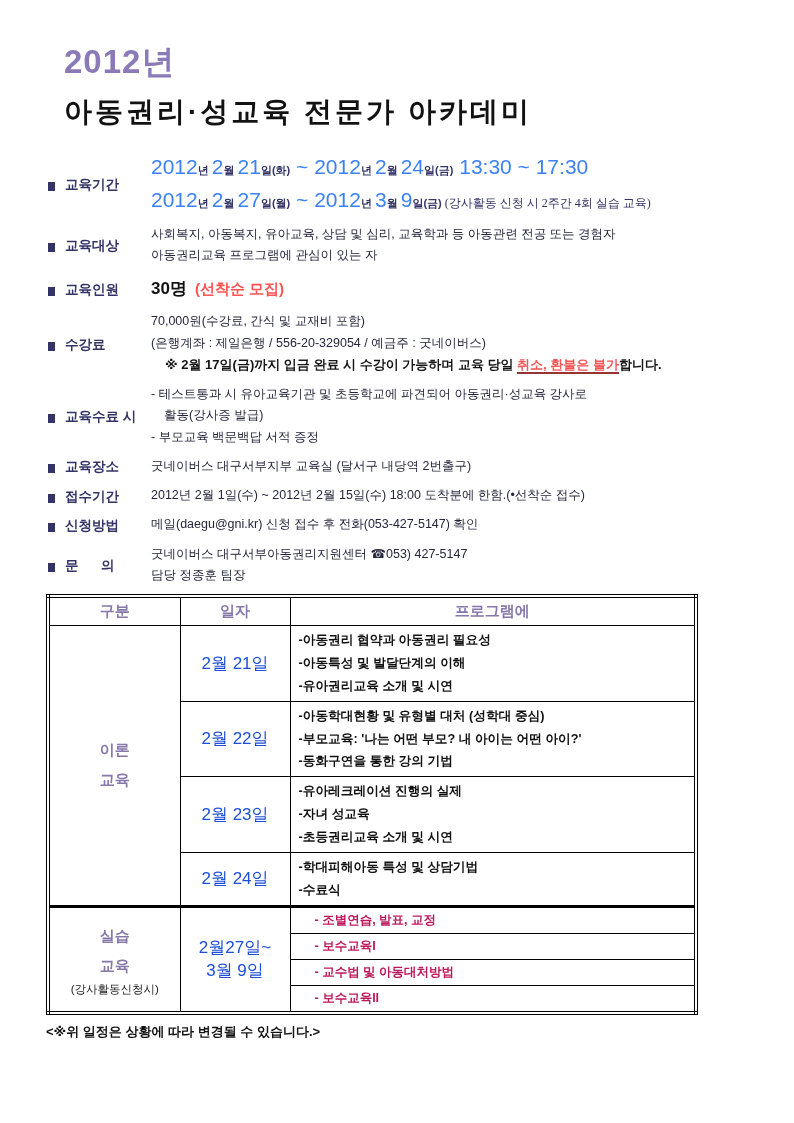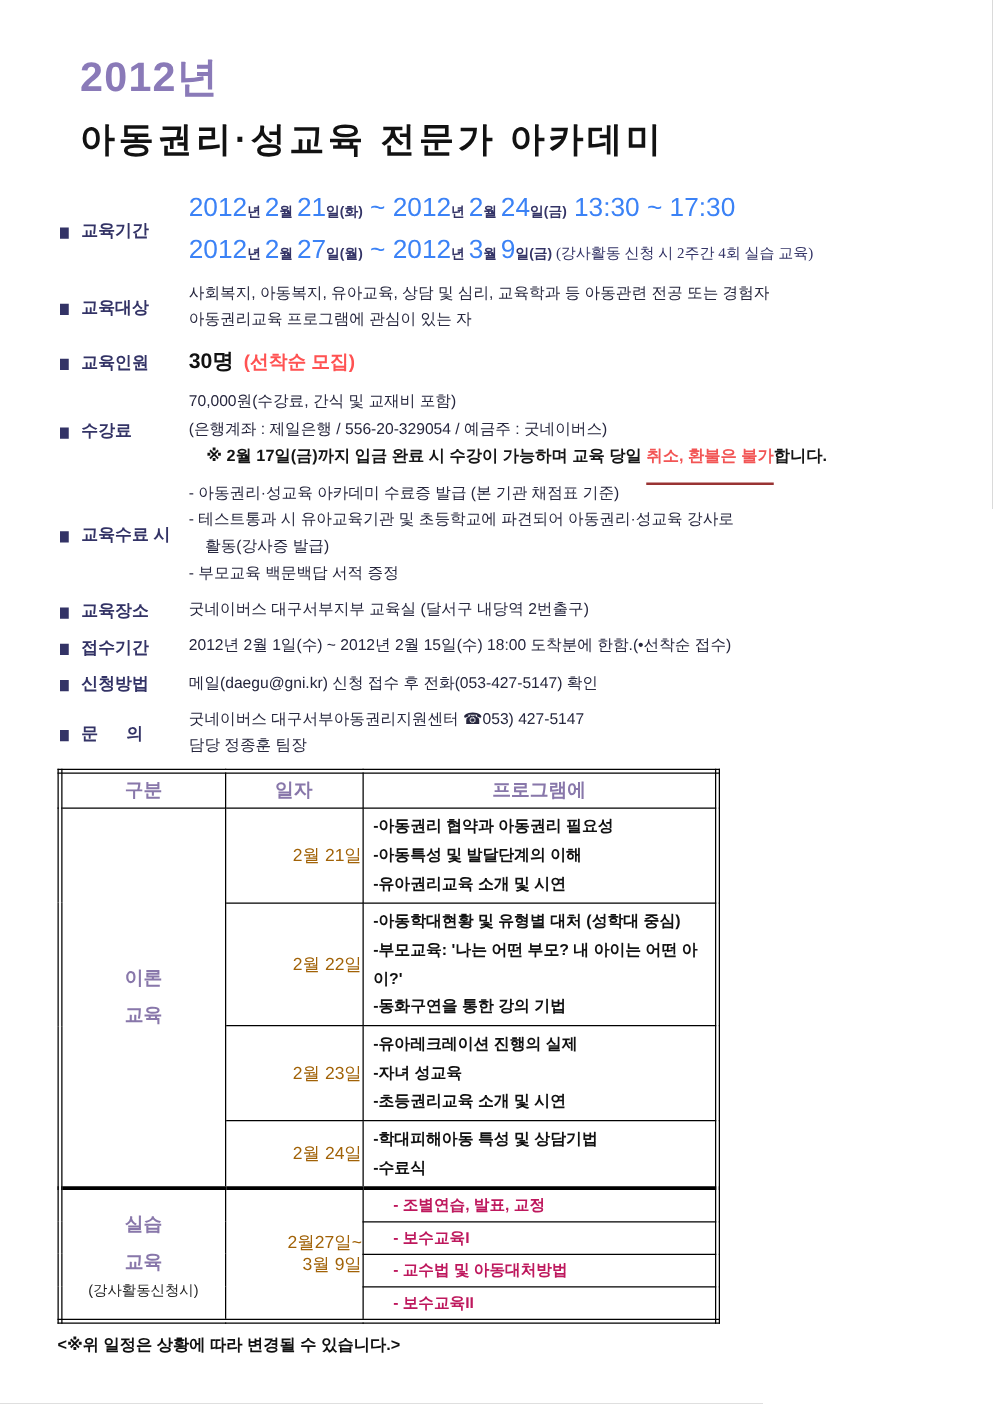--- a/index.html
+++ b/index.html
@@ -20,35 +20,35 @@
   
   .date-line{ line-height:1.55; white-space:nowrap; }
   .seg-num{ font-size:21px; color:#3b82f6; }
   .seg-unit{ font-size:11px; color:#333366; font-weight:bold; }
   .seg-plain{ font-size:12px; color:#333366;font-family:Liberation Serif, serif; }
   
   .cap-count{ font-size:17px; font-weight:bold; color:#111; margin-right:8px; }
   .cap-note{ font-size:15px; font-weight:bold; color:#ff5252; }
   
   .fee-notice{ font-weight:bold; color:#151515; margin-left:14px; font-size:13px; }
-  .red-underline{ color:#f25555; font-weight:bold; border-bottom:2px solid #993333; padding-bottom:14px; }
+  .red-underline{ color:#f25555; font-weight:bold; border-bottom:2px solid #993333; padding-bottom:0; }
   
   .wrap-indent{ padding-left:13px; }
   
   .sec-schedule .sec-label{ flex:0 0 auto; }
   
-  .sched-table{ width:530px; border-collapse:collapse; border:4px double #000; margin:4px 0 0 0; }
+  .sched-table{ width:652px; border-collapse:collapse; border:4px double #000; margin:4px 0 0 0; }
   .sched-table th, .sched-table td{ border:1px solid #000; }
   .sched-table th{
     color:#8877aa; font-size:15px; font-weight:bold; padding:4px 2px; background:#fff;
   }
   .col-cat{ width:132px; } .col-date{ width:110px; }
   .cat-cell{ color:#8877aa; font-size:15px; font-weight:bold; text-align:center; line-height:2.0; vertical-align:middle; }
   .cat-note{ display:block; color:#222; font-size:11.5px; font-weight:normal; line-height:1.4; }
-  .date-cell{ text-align:right; font-size:14px; color:#a16207; vertical-align:middle; }
+  .date-cell{ text-align:center; font-size:17px; color:#1d4ed8; vertical-align:middle; }
   .content-cell{ padding:3px 8px; font-size:12.7px; font-weight:bold; color:#111; line-height:1.8; vertical-align:middle; }
   .practice-cell{ padding:4px 24px; font-size:12.5px; font-weight:bold; color:#be185d; }
   .sep-top{ border-top:3px solid #000 !important; }
   
   .footer-note{ font-weight:bold; font-size:13px; color:#111; margin-top:8px; }
 </style>
 </head>
 <body>
 
 <div class="page">
@@ -91,21 +91,20 @@
       <div class="fee-notice">
         <span>※ 2월 17일(금)까지 입금 완료 시 수강이 가능하며 교육 당일 </span><span class="red-underline">취소, 환불은 불가</span><span>합니다.</span>
       </div>
     </div>
   </div>
 
   <div class="sec">
     <span class="bullet"></span>
     <span class="sec-label">교육수료 시</span>
     <div class="sec-body">
-      <div>- 아동권리·성교육 아카데미 수료증 발급 (본 기관 채점표 기준)</div>
       <div>- 테스트통과 시 유아교육기관 및 초등학교에 파견되어 아동권리·성교육 강사로</div>
       <div class="wrap-indent">활동(강사증 발급)</div>
       <div>- 부모교육 백문백답 서적 증정</div>
     </div>
   </div>
 
   <div class="sec">
     <span class="bullet"></span>
     <span class="sec-label">교육장소</span>
     <div class="sec-body">굿네이버스 대구서부지부 교육실 (달서구 내당역 2번출구)</div>

